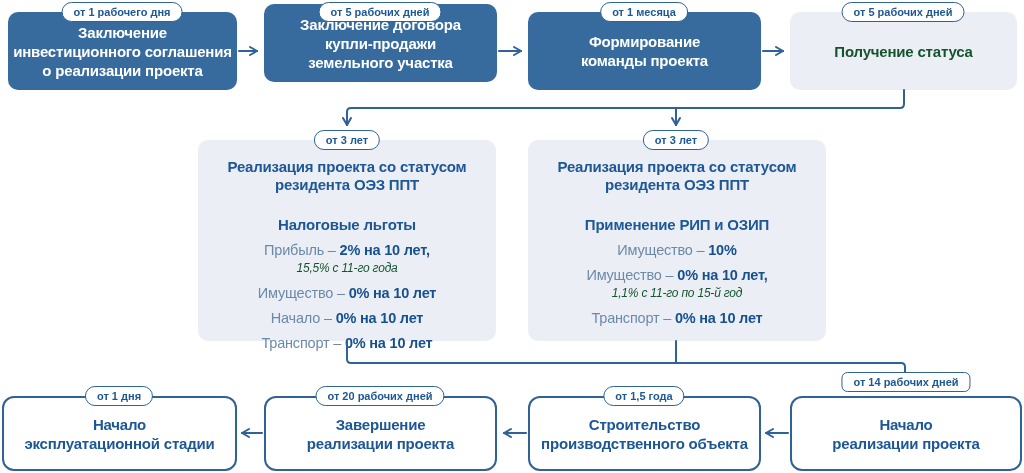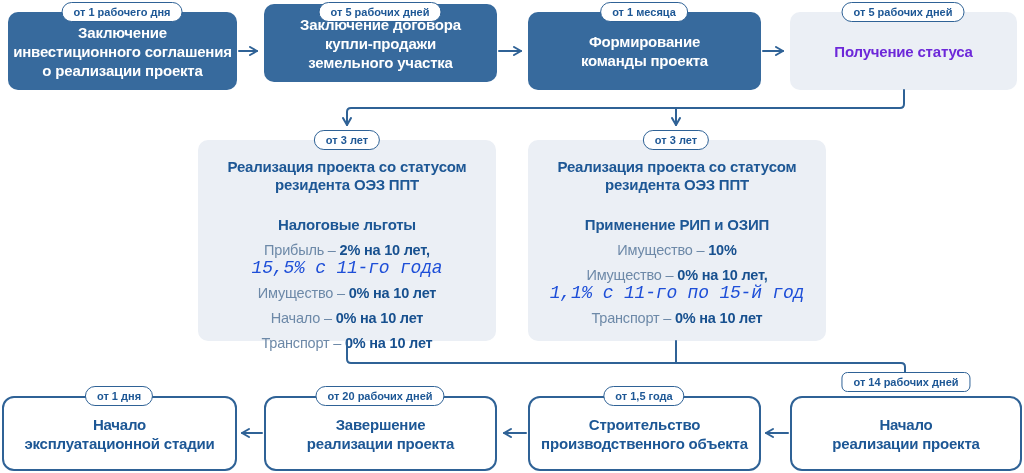--- a/index.html
+++ b/index.html
@@ -4,33 +4,33 @@
 <style>
   html,body{margin:0;padding:0;background:#ffffff;}
   .stage{
     position:relative;width:1024px;height:473px;background:#ffffff;overflow:hidden;
     font-family:"Liberation Sans","DejaVu Sans",sans-serif;
   }
   .box{position:absolute;display:flex;flex-direction:column;justify-content:center;
     align-items:center;text-align:center;border-radius:10px;box-sizing:border-box;}
   .box .ln{font-weight:bold;font-size:15px;line-height:19px;letter-spacing:-0.2px;}
   .dark{background:#376a9d;color:#ffffff;}
-  .lightfill{background:#ebeff5;color:#6d28d9;}
+  .lightfill{background:#ebeff5;color:#14532d;}
   .outline{background:#ffffff;border:2px solid #2f6296;color:#1d5795;border-radius:12px;}
   .badge{position:absolute;transform:translateX(-50%);background:#ffffff;
     border:1.5px solid #2f6296;border-radius:12px;padding:2px 11px;
     font-size:11px;font-weight:bold;color:#1d5795;white-space:nowrap;line-height:14px;z-index:5;}
   .midbox{position:absolute;background:#ebeff5;border-radius:10px;box-sizing:border-box;
     text-align:center;padding-top:18px;}
   .mid-title{font-weight:bold;font-size:15px;line-height:18px;color:#1d5795;letter-spacing:-0.2px;}
   .mid-sub{font-weight:bold;font-size:15px;line-height:18px;color:#1d5795;margin-top:22px;letter-spacing:-0.2px;}
   .items{margin-top:2px;}
   .item{font-size:14.5px;line-height:18px;margin-top:7px;color:#6d89a8;letter-spacing:-0.2px;}
   .item b{color:#17508f;}
-  .note{font-size:18px;line-height:18px;font-style:italic;color:#1d4ed8;letter-spacing:-0.2px;font-family:Liberation Mono, monospace;}
+  .note{font-size:12px;line-height:18px;font-style:italic;color:#14532d;letter-spacing:-0.2px;}
   svg.wires{position:absolute;left:0;top:0;pointer-events:none;z-index:1;}
   
   .t1{left:8px;top:12px;width:229px;height:78px;}
   .t2{left:264px;top:4px;width:233px;height:78px;}
   .t3{left:528px;top:12px;width:233px;height:78px;}
   .t4{left:790px;top:12px;width:227px;height:78px;}
   .m1{left:198px;top:140px;width:298px;height:201px;}
   .m2{left:528px;top:140px;width:298px;height:201px;}
   .b1{left:2px;top:396px;width:235px;height:75px;}
   .b2{left:264px;top:396px;width:233px;height:75px;}

